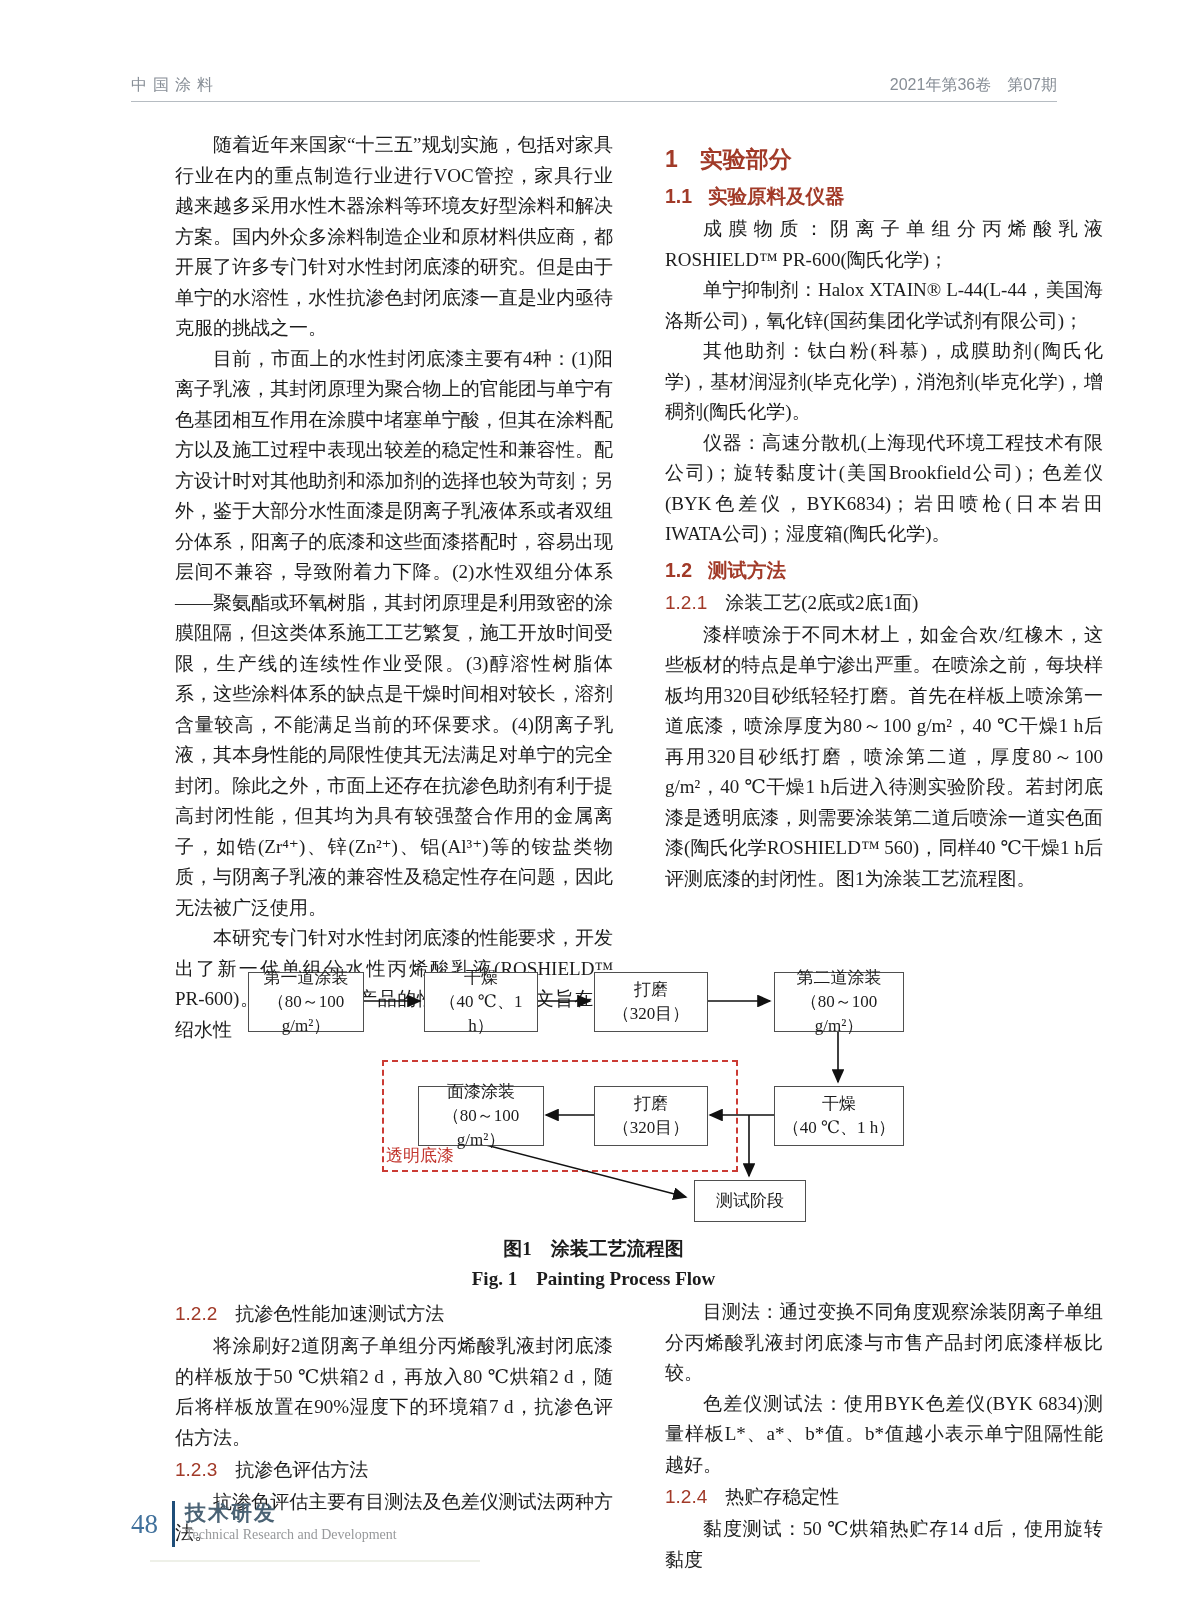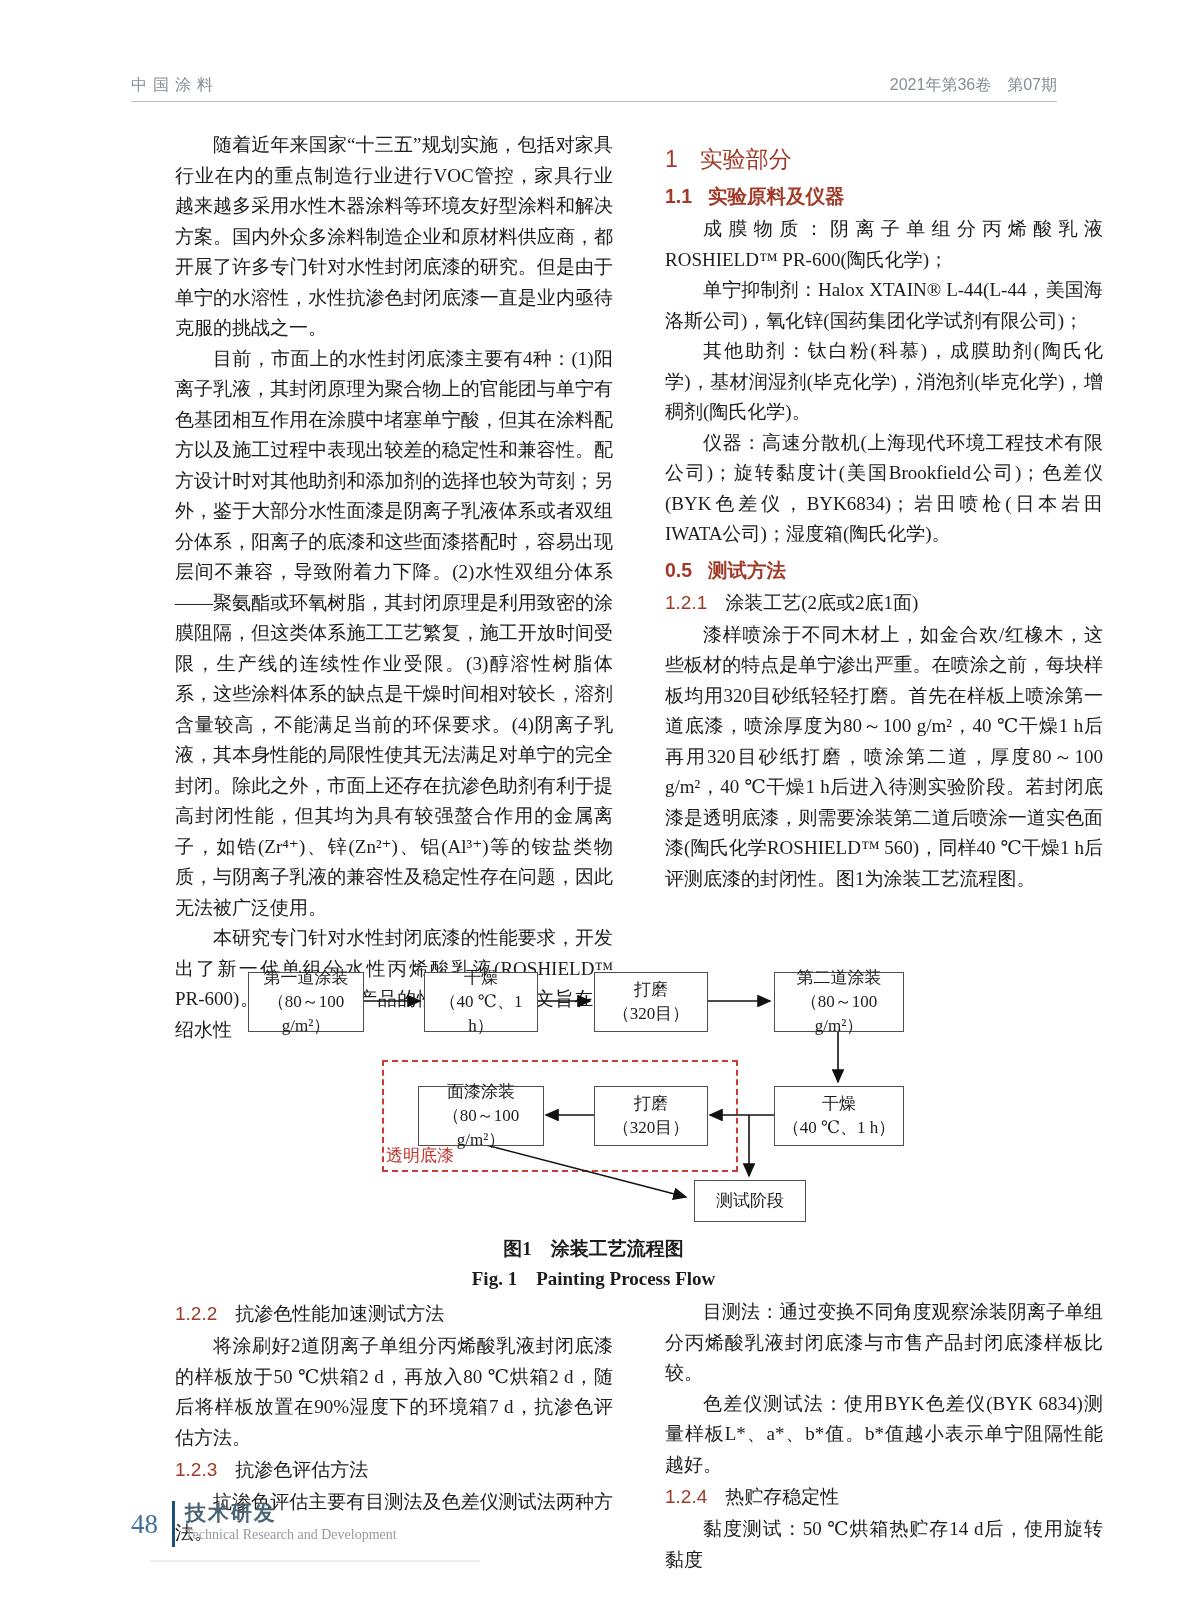--- a/index.html
+++ b/index.html
@@ -19,21 +19,21 @@
   
   .cols{position:absolute;left:131px;width:928px;display:flex;gap:52px;margin-left:44px;}
   .cols.top{top:130px;}
   .cols.bottom{top:1297px;}
   .col{width:438px;}
   .col p{margin:0;font-size:19px;line-height:30.5px;text-align:justify;text-indent:2em;}
   .col p.noindent{text-indent:0;}
   
   .h1{
     margin:14px 0 8px 0;font-family:"Liberation Sans","DejaVu Sans",sans-serif;
-    font-size:23px;font-weight:normal;color:#a13a28;line-height:30px;
+    font-size:23px;font-weight:bold;color:#a13a28;line-height:30px;
   }
   .h1 .num{margin-right:22px;}
   .h2{
     margin:6px 0 4px 0;font-family:"Liberation Sans","DejaVu Sans",sans-serif;
     font-size:19.5px;font-weight:bold;color:#a13a28;line-height:28px;
   }
   .h2 .num{margin-right:16px;}
   .h3{margin:2px 0 2px 0;font-size:19px;line-height:30px;font-weight:normal;}
   .h3 .num{font-family:"Liberation Sans","DejaVu Sans",sans-serif;color:#a13a28;margin-right:18px;}
   .h3 .t{color:#1c1c1c;}
@@ -95,21 +95,21 @@
         <span class="num">1</span><span>实验部分</span>
       </div>
       <div class="h2">
         <span class="num">1.1</span><span>实验原料及仪器</span>
       </div>
       <p>成膜物质：阴离子单组分丙烯酸乳液ROSHIELD™ PR-600(陶氏化学)；</p>
       <p>单宁抑制剂：Halox XTAIN® L-44(L-44，美国海洛斯公司)，氧化锌(国药集团化学试剂有限公司)；</p>
       <p>其他助剂：钛白粉(科慕)，成膜助剂(陶氏化学)，基材润湿剂(毕克化学)，消泡剂(毕克化学)，增稠剂(陶氏化学)。</p>
       <p>仪器：高速分散机(上海现代环境工程技术有限公司)；旋转黏度计(美国Brookfield公司)；色差仪(BYK色差仪，BYK6834)；岩田喷枪(日本岩田IWATA公司)；湿度箱(陶氏化学)。</p>
       <div class="h2">
-        <span class="num">0.5</span><span>测试方法</span>
+        <span class="num">1.2</span><span>测试方法</span>
       </div>
       <div class="h3">
         <span class="num">1.2.1</span><span class="t">涂装工艺(2底或2底1面)</span>
       </div>
       <p>漆样喷涂于不同木材上，如金合欢/红橡木，这些板材的特点是单宁渗出严重。在喷涂之前，每块样板均用320目砂纸轻轻打磨。首先在样板上喷涂第一道底漆，喷涂厚度为80～100 g/m²，40 ℃干燥1 h后再用320目砂纸打磨，喷涂第二道，厚度80～100 g/m²，40 ℃干燥1 h后进入待测实验阶段。若封闭底漆是透明底漆，则需要涂装第二道后喷涂一道实色面漆(陶氏化学ROSHIELD™ 560)，同样40 ℃干燥1 h后评测底漆的封闭性。图1为涂装工艺流程图。</p>
     </div>
   </div>
 
   <div class="flow">
     <div class="dashed"></div>

